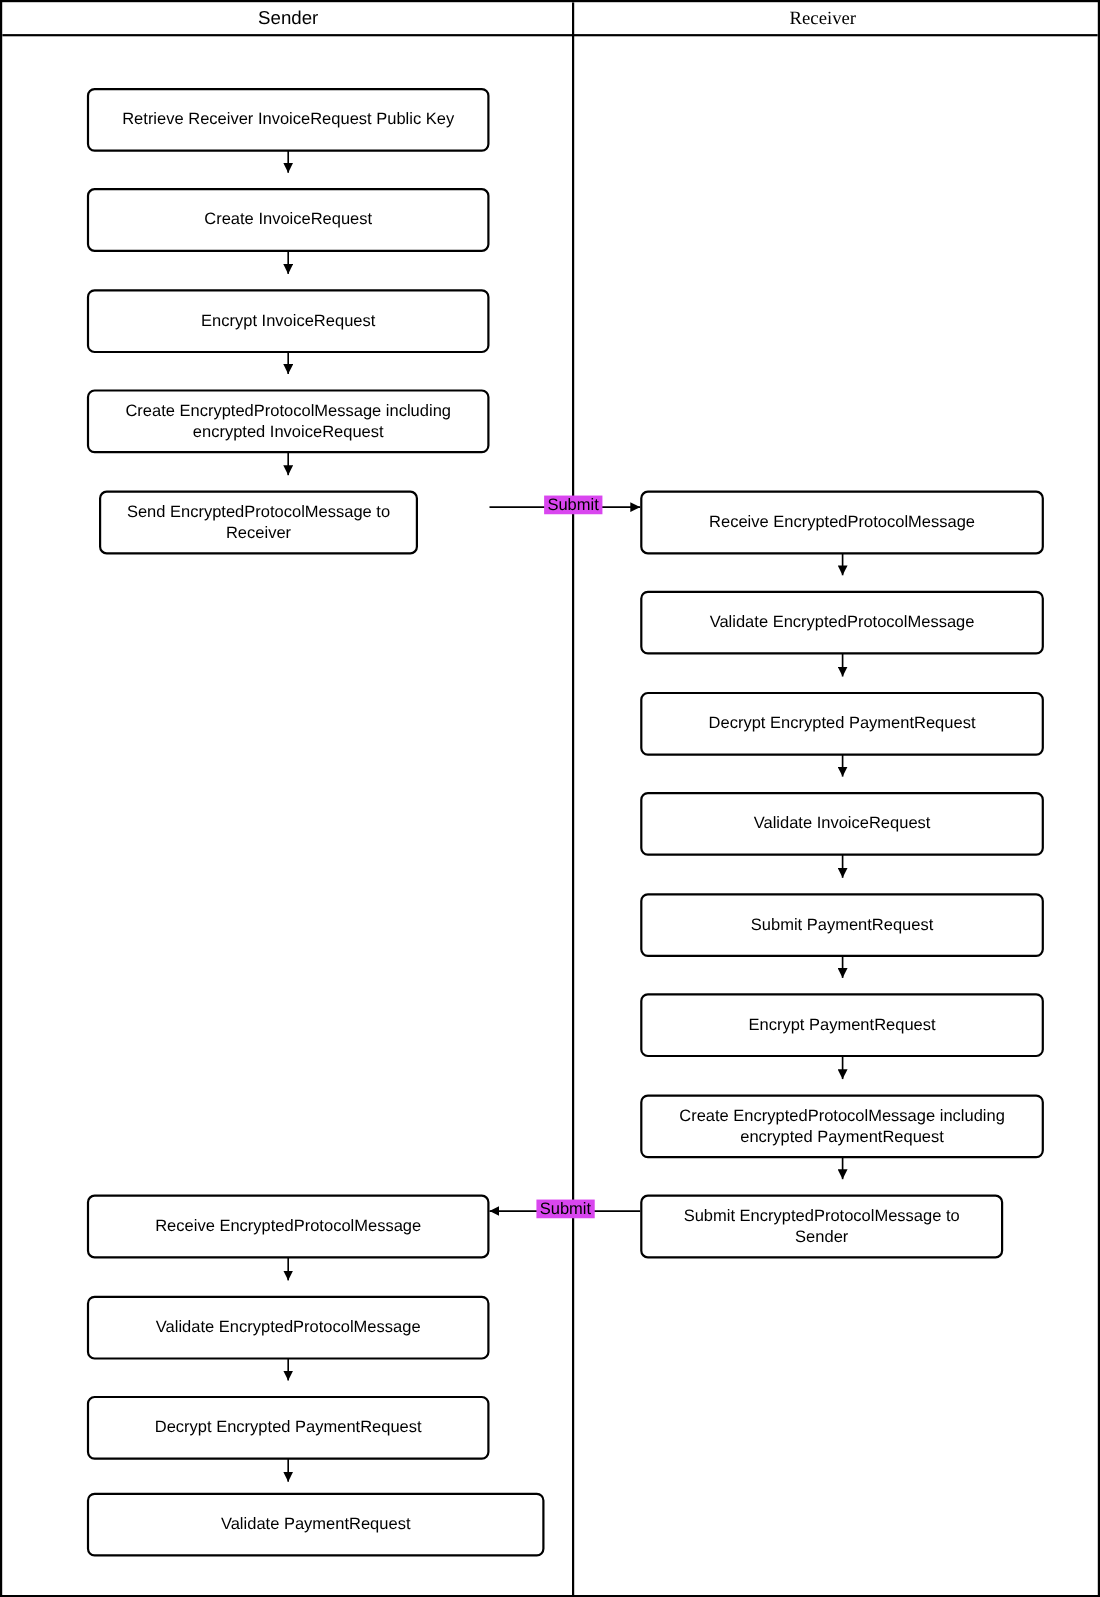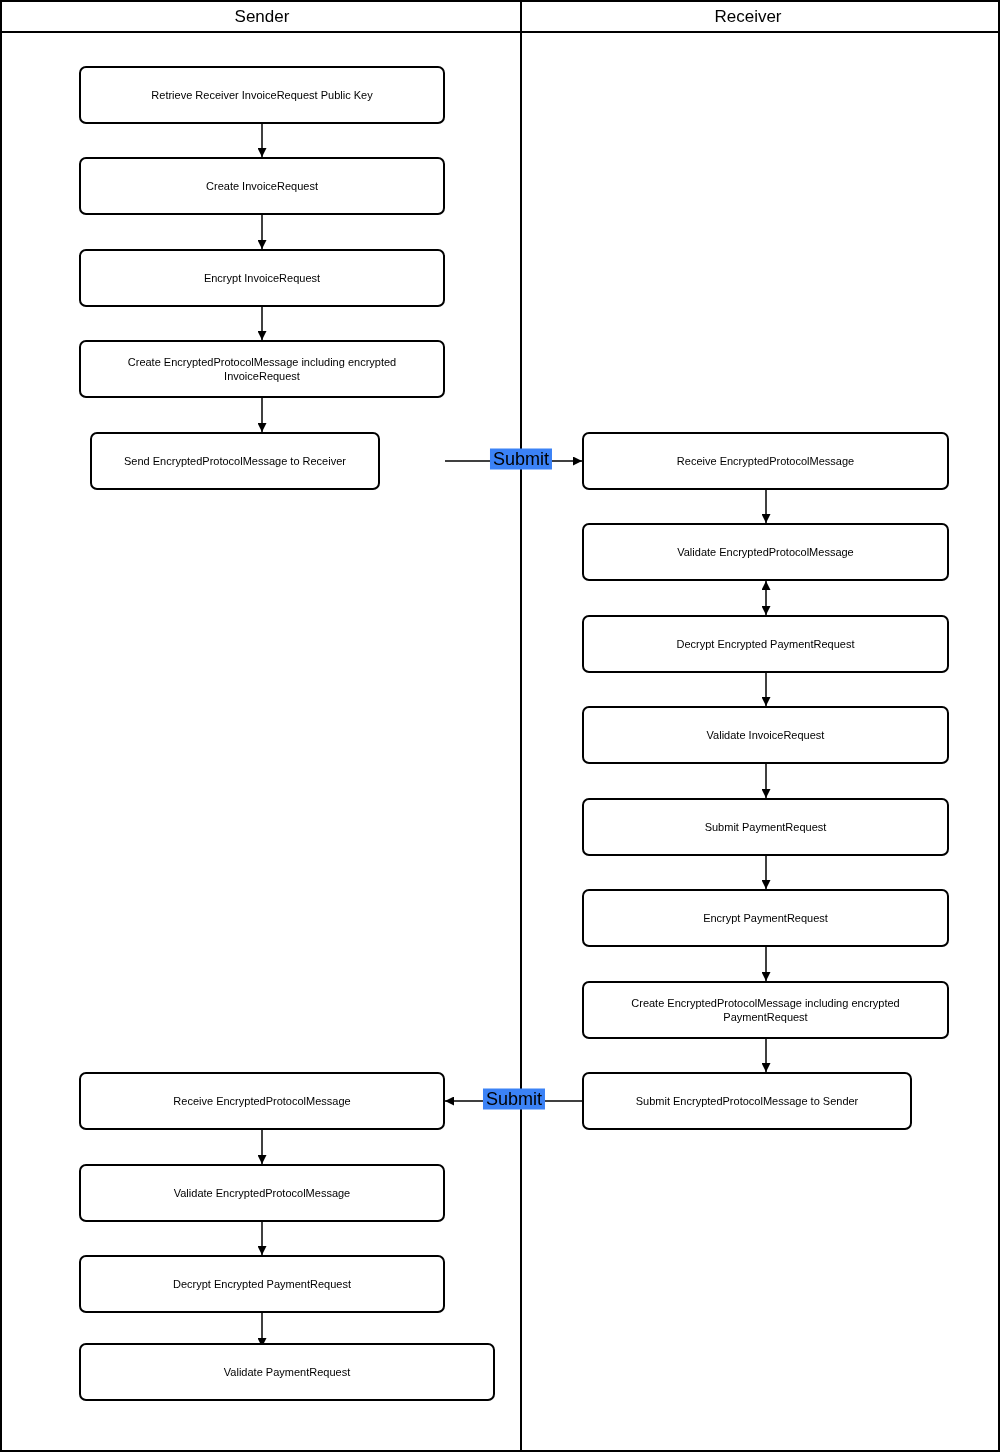--- a/index.html
+++ b/index.html
@@ -19,21 +19,21 @@
   .lane-header {
     position:absolute;
     top:0;
     height:30px;
     display:flex;
     align-items:center;
     justify-content:center;
     font-size:17px;
   }
   .lane-header-left  { left:0;   width:520px; }
-  .lane-header-right { left:520px; width:452px; }
+  .lane-header-right { left:520px; width:452px;font-family:Liberation Serif, serif; }
   .lane-divider {
     position:absolute;
     top:0; left:518px;
     width:2px; height:100%;
     background:#000;
   }
   .header-rule {
     position:absolute;
     top:29px; left:0;
     width:100%; height:2px;
@@ -42,35 +42,36 @@
   .node {
     position:absolute;
     height:58px;
     border:2px solid #000;
     border-radius:7px;
     background:#fff;
     display:flex;
     align-items:center;
     justify-content:center;
     text-align:center;
-    font-size:11px;
+    font-size:15px;
     line-height:1.3;
     padding:0 16px;
+    margin-top:14px;
   }
   .arrows {
     position:absolute;
     top:0; left:0;
     pointer-events:none;
   }
   .edge-label {
     position:absolute;
     transform:translate(-50%,-50%);
-    background:#3b82f6;
+    background:#d946ef;
     padding:0 3px;
-    font-size:18px;
+    font-size:15px;
     white-space:nowrap;
   }
 </style>
 </head>
 <body>
 
 <div class="diagram">
 
   <div class="lane-header lane-header-left">
     <span>Sender</span>

